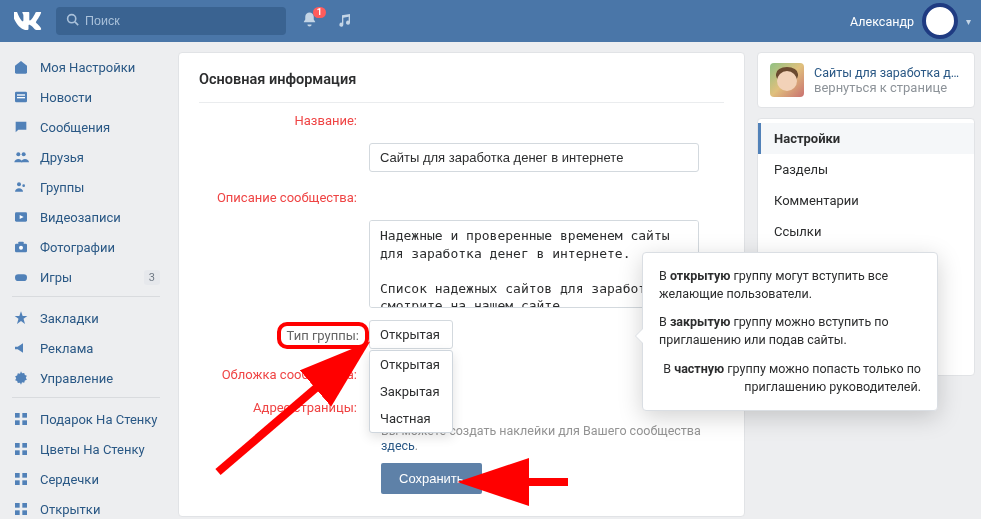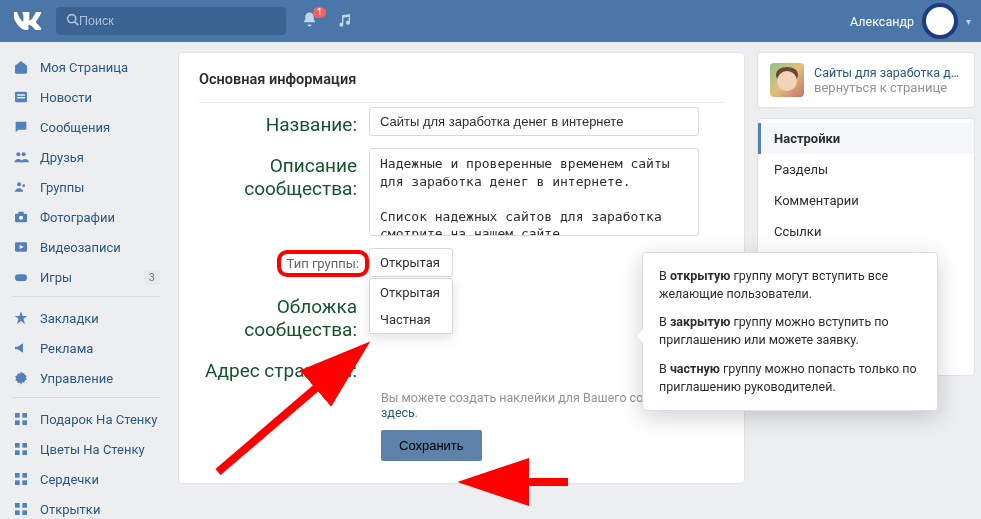--- a/index.html
+++ b/index.html
@@ -25,20 +25,21 @@
   }
   .vk-logo { width: 36px; height: 36px; display:flex; align-items:center; justify-content:center; margin-right:10px;}
   .search-box {
     background: #3a6391;
     height: 28px;
     width: 230px;
     border-radius: 4px;
     display: flex; align-items: center;
     padding: 0 10px;
     color: #a9c1da;
+    gap:6px;
   }
   .search-box input {
     background: transparent; border: none; color: #fff; outline: none;
     flex:1; font-size:12.5px;
   }
   .search-box input::placeholder { color:#a9c1da; }
   .top-icons { display:flex; align-items:center; margin-left:15px; gap:18px; }
   .top-icon { color:#c4d5e6; position:relative; cursor:pointer; }
   .bell-badge {
     position:absolute; top:-4px; right:-8px;
@@ -82,32 +83,32 @@
     background:#fff; border:1px solid #e1e3e6; border-radius:4px;
     padding:18px 20px 22px 20px;
   }
   .panel-title {
     font-size:14.5px; font-weight:600; color:#2c2d2e; padding-bottom:14px;
     border-bottom:1px solid #eaecee; margin-bottom:4px;
   }
   .form-row { display:flex; align-items:flex-start; margin-bottom:12px; }
   .form-label {
     width:170px; flex-shrink:0; text-align:right; padding-right:12px;
-    color:#14532d; padding-top:6px; font-size:19px;
+    color:#ef4444; padding-top:6px; font-size:13px;
   }
   .form-control {
     border:1px solid #d3d9de; border-radius:3px;
     padding:6px 10px; font-size:13px; color:#2c2d2e;
-    width:330px; background:#fff;
+    width:330px; background:#fff;margin-top:36px;
   }
   textarea.form-control { height:88px; resize:none; line-height:1.35; }
   .hint { color:#939393; font-size:12.5px; padding-left:182px; margin-top:-4px; margin-bottom:10px; }
   .hint a { color:#2a5885; text-decoration:none; }
   .save-btn {
-    background:#5e81a8; color:#000000; border:none;
+    background:#5e81a8; color:#ffffff; border:none;
     padding:8px 18px; border-radius:2px; font-size:13px;
     cursor:pointer; margin-left:182px;
   }
 
   
   .hl-label {
     display:inline-block;
     border:4px solid #ff0000;
     border-radius:10px;
     padding:2px 6px;
@@ -141,21 +142,21 @@
     position:absolute;
     left:464px; top:200px;
     width:296px;
     background:#fff; border:1px solid #dadee3; border-radius:4px;
     box-shadow:0 6px 24px rgba(0,0,0,.18);
     padding:14px 16px;
     font-size:12.5px; color:#2c2d2e; line-height:1.45;
     z-index:40;
   }
   .tooltip-box p { margin-bottom:10px; }
-  .tooltip-box p:last-child { margin-bottom:0; }
+  .tooltip-box p:last-child { margin-bottom:0;text-align:right; }
   .tooltip-arrow {
     position:absolute; left:-7px; top:76px;
     width:0; height:0;
     border-top:7px solid transparent;
     border-bottom:7px solid transparent;
     border-right:7px solid #fff;
     filter: drop-shadow(-1px 0 0 #dadee3);
   }
 
   
@@ -240,21 +241,21 @@
 
 <div class="layout">
 
   <div class="leftnav">
     <div class="nav-item">
         <span class="nav-icon">
           <svg width="16" height="16" viewBox="0 0 24 24" fill="#5181b8">
             <path d="M3 10l9-7 9 7v10a2 2 0 01-2 2H5a2 2 0 01-2-2z"></path>
           </svg>
         </span>
-        <span>Моя Страница</span>
+        <span>Моя Настройки</span>
       </div>
     <div class="nav-item">
         <span class="nav-icon">
           <svg width="16" height="16" viewBox="0 0 24 24" fill="#5181b8">
             <rect x="3" y="4" width="18" height="16" rx="2"></rect>
             <rect x="6" y="8" width="12" height="2" fill="#fff"></rect>
             <rect x="6" y="12" width="12" height="2" fill="#fff"></rect>
           </svg>
         </span>
         <span>Новости</span>
@@ -284,35 +285,35 @@
             <circle cx="9" cy="8" r="3"></circle>
             <circle cx="16" cy="10" r="2"></circle>
             <path d="M3 19c0-3 3-5 6-5s6 2 6 5"></path>
           </svg>
         </span>
         <span>Группы</span>
       </div>
     <div class="nav-item">
         <span class="nav-icon">
           <svg width="16" height="16" viewBox="0 0 24 24" fill="#5181b8">
+            <rect x="3" y="5" width="18" height="14" rx="2"></rect>
+            <path fill="#fff" d="M10 9l6 3-6 3z"></path>
+          </svg>
+        </span>
+        <span>Видеозаписи</span>
+      </div>
+    <div class="nav-item">
+        <span class="nav-icon">
+          <svg width="16" height="16" viewBox="0 0 24 24" fill="#5181b8">
             <rect x="3" y="7" width="18" height="13" rx="2"></rect>
             <circle cx="12" cy="13" r="3" fill="#fff"></circle>
             <rect x="8" y="4" width="8" height="4" rx="1"></rect>
           </svg>
         </span>
         <span>Фотографии</span>
-      </div>
-    <div class="nav-item">
-        <span class="nav-icon">
-          <svg width="16" height="16" viewBox="0 0 24 24" fill="#5181b8">
-            <rect x="3" y="5" width="18" height="14" rx="2"></rect>
-            <path fill="#fff" d="M10 9l6 3-6 3z"></path>
-          </svg>
-        </span>
-        <span>Видеозаписи</span>
       </div>
     <div class="nav-item">
         <span class="nav-icon">
           <svg width="16" height="16" viewBox="0 0 24 24" fill="#5181b8">
             <rect x="3" y="8" width="18" height="10" rx="5"></rect>
           </svg>
         </span>
         <span>Игры</span>
         <span class="nav-count">3</span>
       </div>
@@ -412,20 +413,21 @@
       <div class="form-row">
         <div class="hl-wrap">
             <span class="hl-label">Тип группы:</span>
           </div>
         <div class="select-wrap">
           <div class="select-display">
             <span>Открытая</span>
           </div>
           <div class="dropdown">
             <div class="opt">Открытая</div>
+            <div class="opt">Закрытая</div>
             <div class="opt">Частная</div>
           </div>
         </div>
       </div>
 
       <div class="form-row">
         <div class="form-label">Обложка сообщества:</div>
       </div>
 
       <div class="form-row">
@@ -435,21 +437,21 @@
       <div class="hint">
         <span>Вы можете создать наклейки для Вашего сообщества </span><a href="#">здесь</a>.
       </div>
 
       <button class="save-btn">Сохранить</button>
     </div>
 
     <div class="tooltip-box">
       <div class="tooltip-arrow"></div>
       <p><span>В </span><b>открытую</b><span> группу могут вступить все желающие пользователи.</span></p>
-      <p><span>В </span><b>закрытую</b><span> группу можно вступить по приглашению или можете заявку.</span></p>
+      <p><span>В </span><b>закрытую</b><span> группу можно вступить по приглашению или подав сайты.</span></p>
       <p><span>В </span><b>частную</b><span> группу можно попасть только по приглашению руководителей.</span></p>
     </div>
 
     <svg class="arrow-svg" style="left:30px; top:280px;" width="180" height="150" viewBox="0 0 180 150">
       <defs>
           <marker id="ah1" markerWidth="10" markerHeight="10" refX="7" refY="3" orient="auto">
             <path d="M0,0 L0,6 L9,3 z" fill="#ff0000"></path>
           </marker>
         </defs>
       <line x1="10" y1="140" x2="150" y2="20" stroke="#ff0000" stroke-width="8" marker-end="url(#ah1)"></line>

